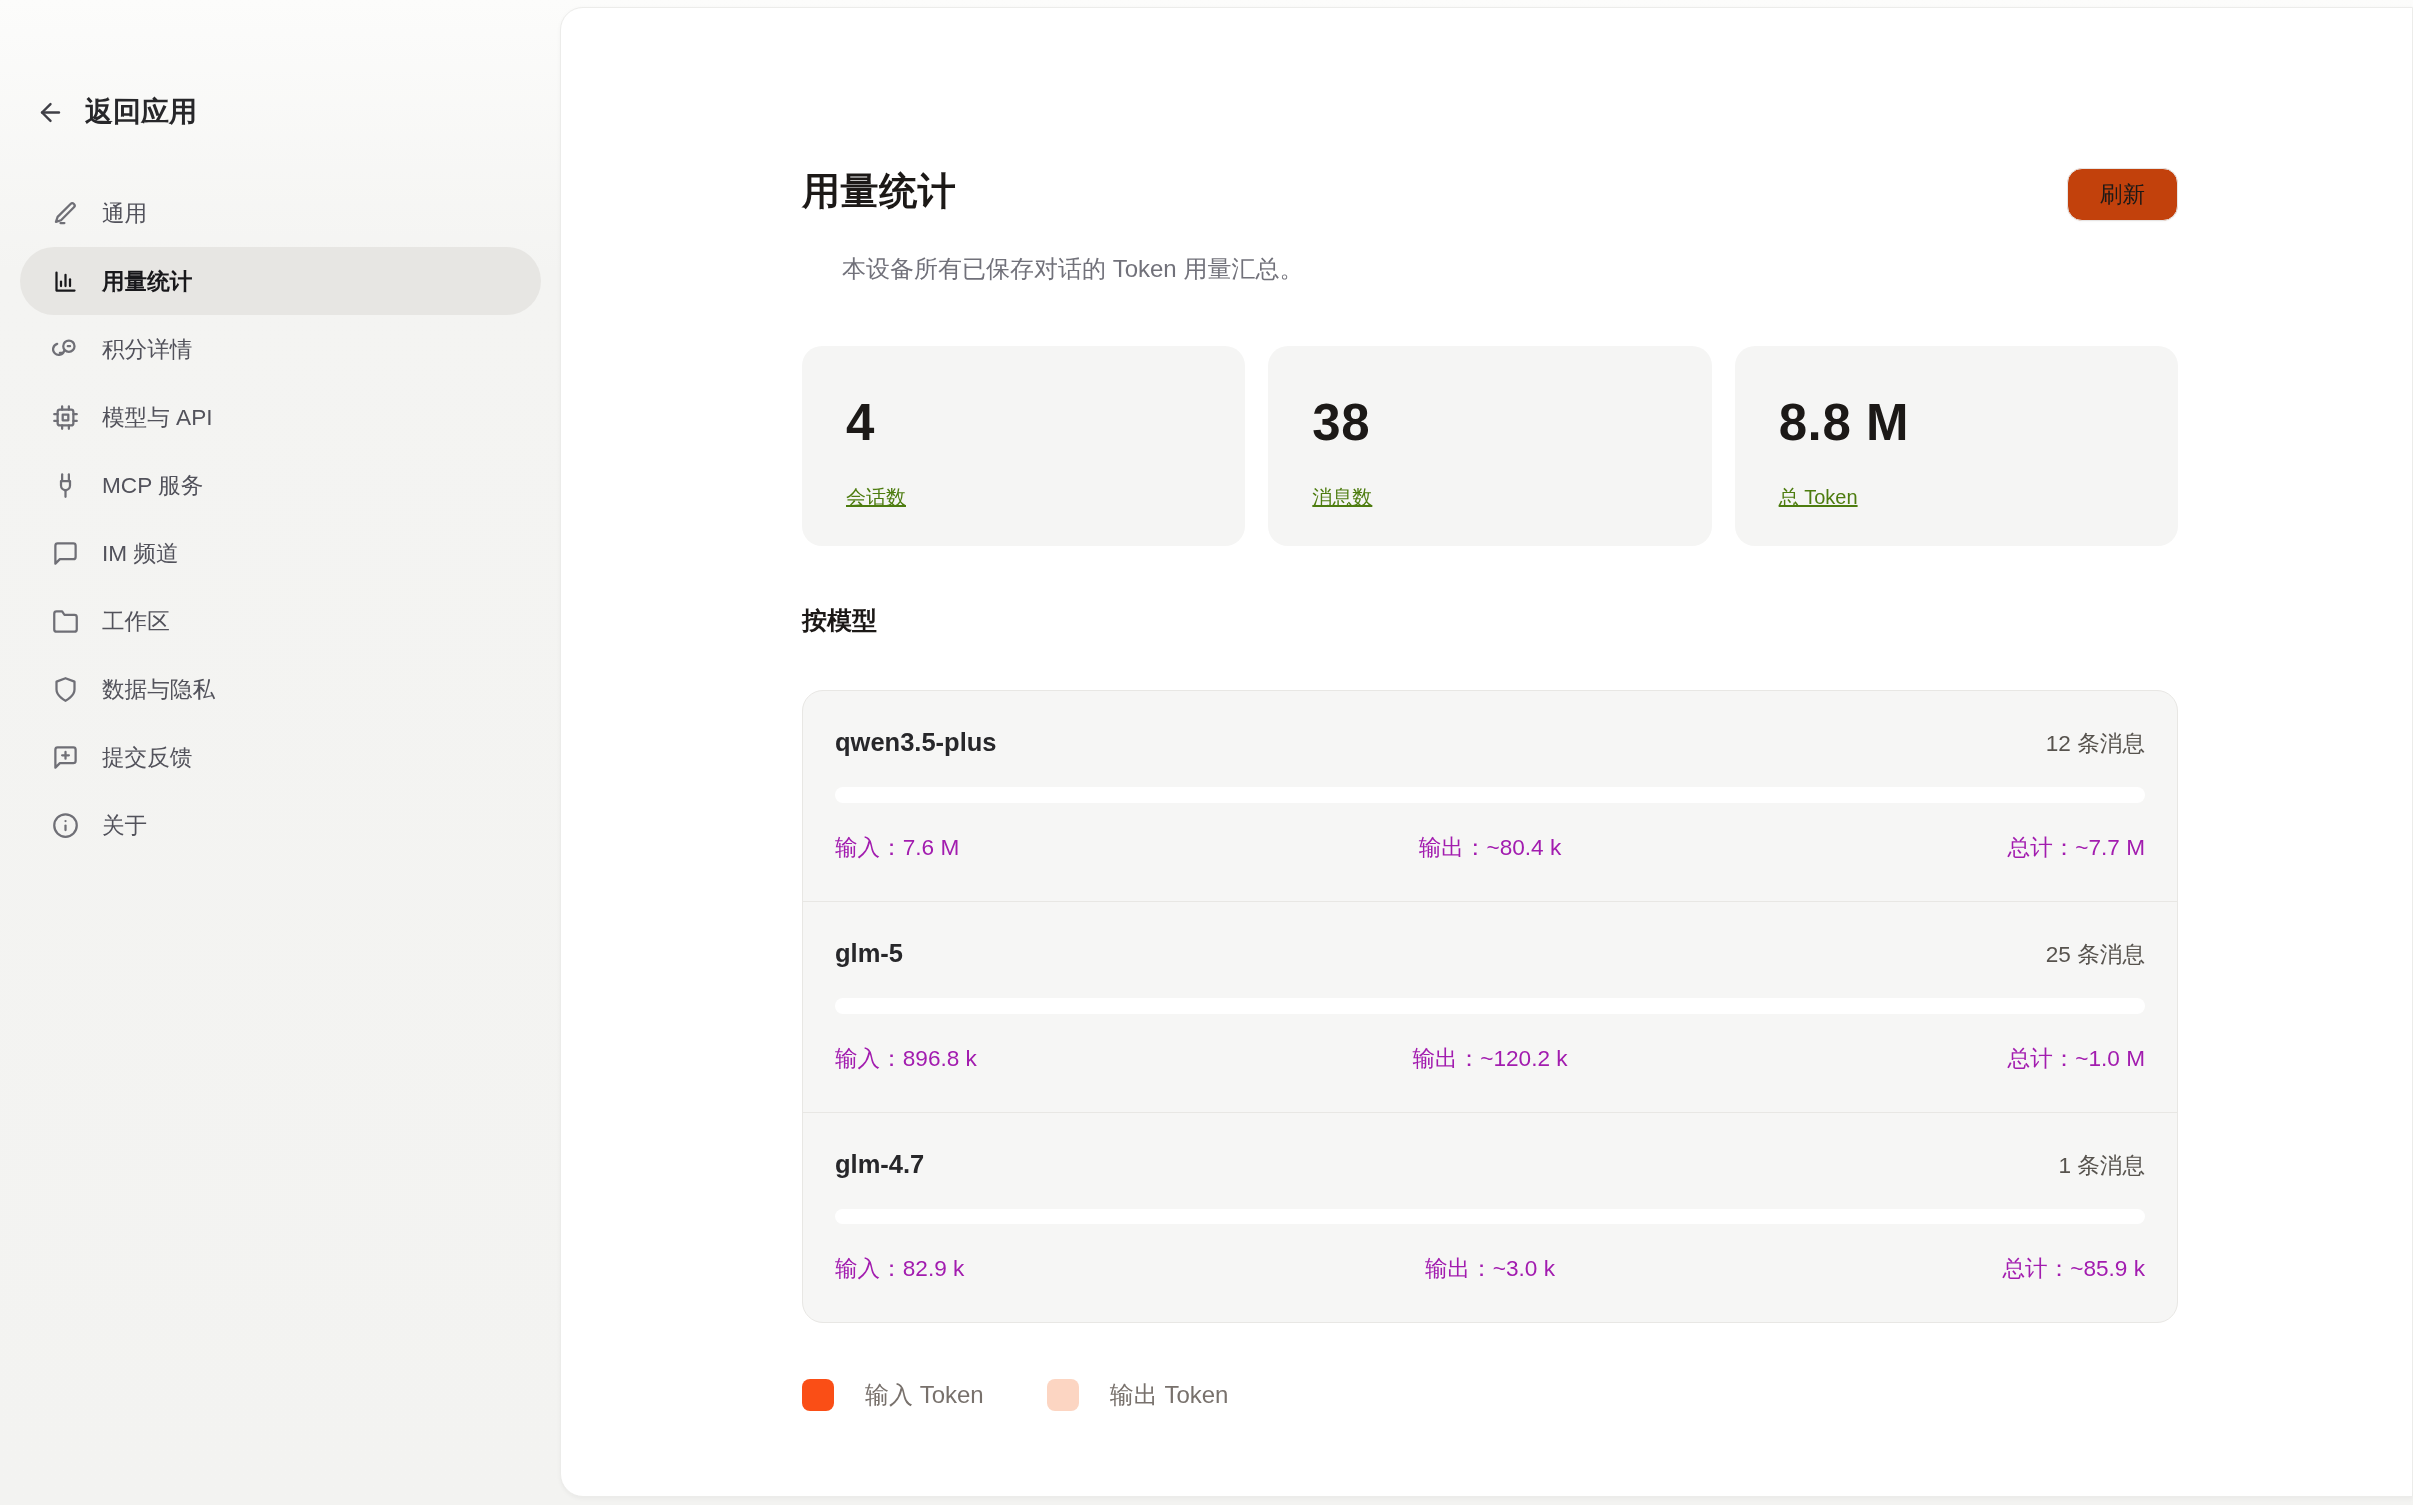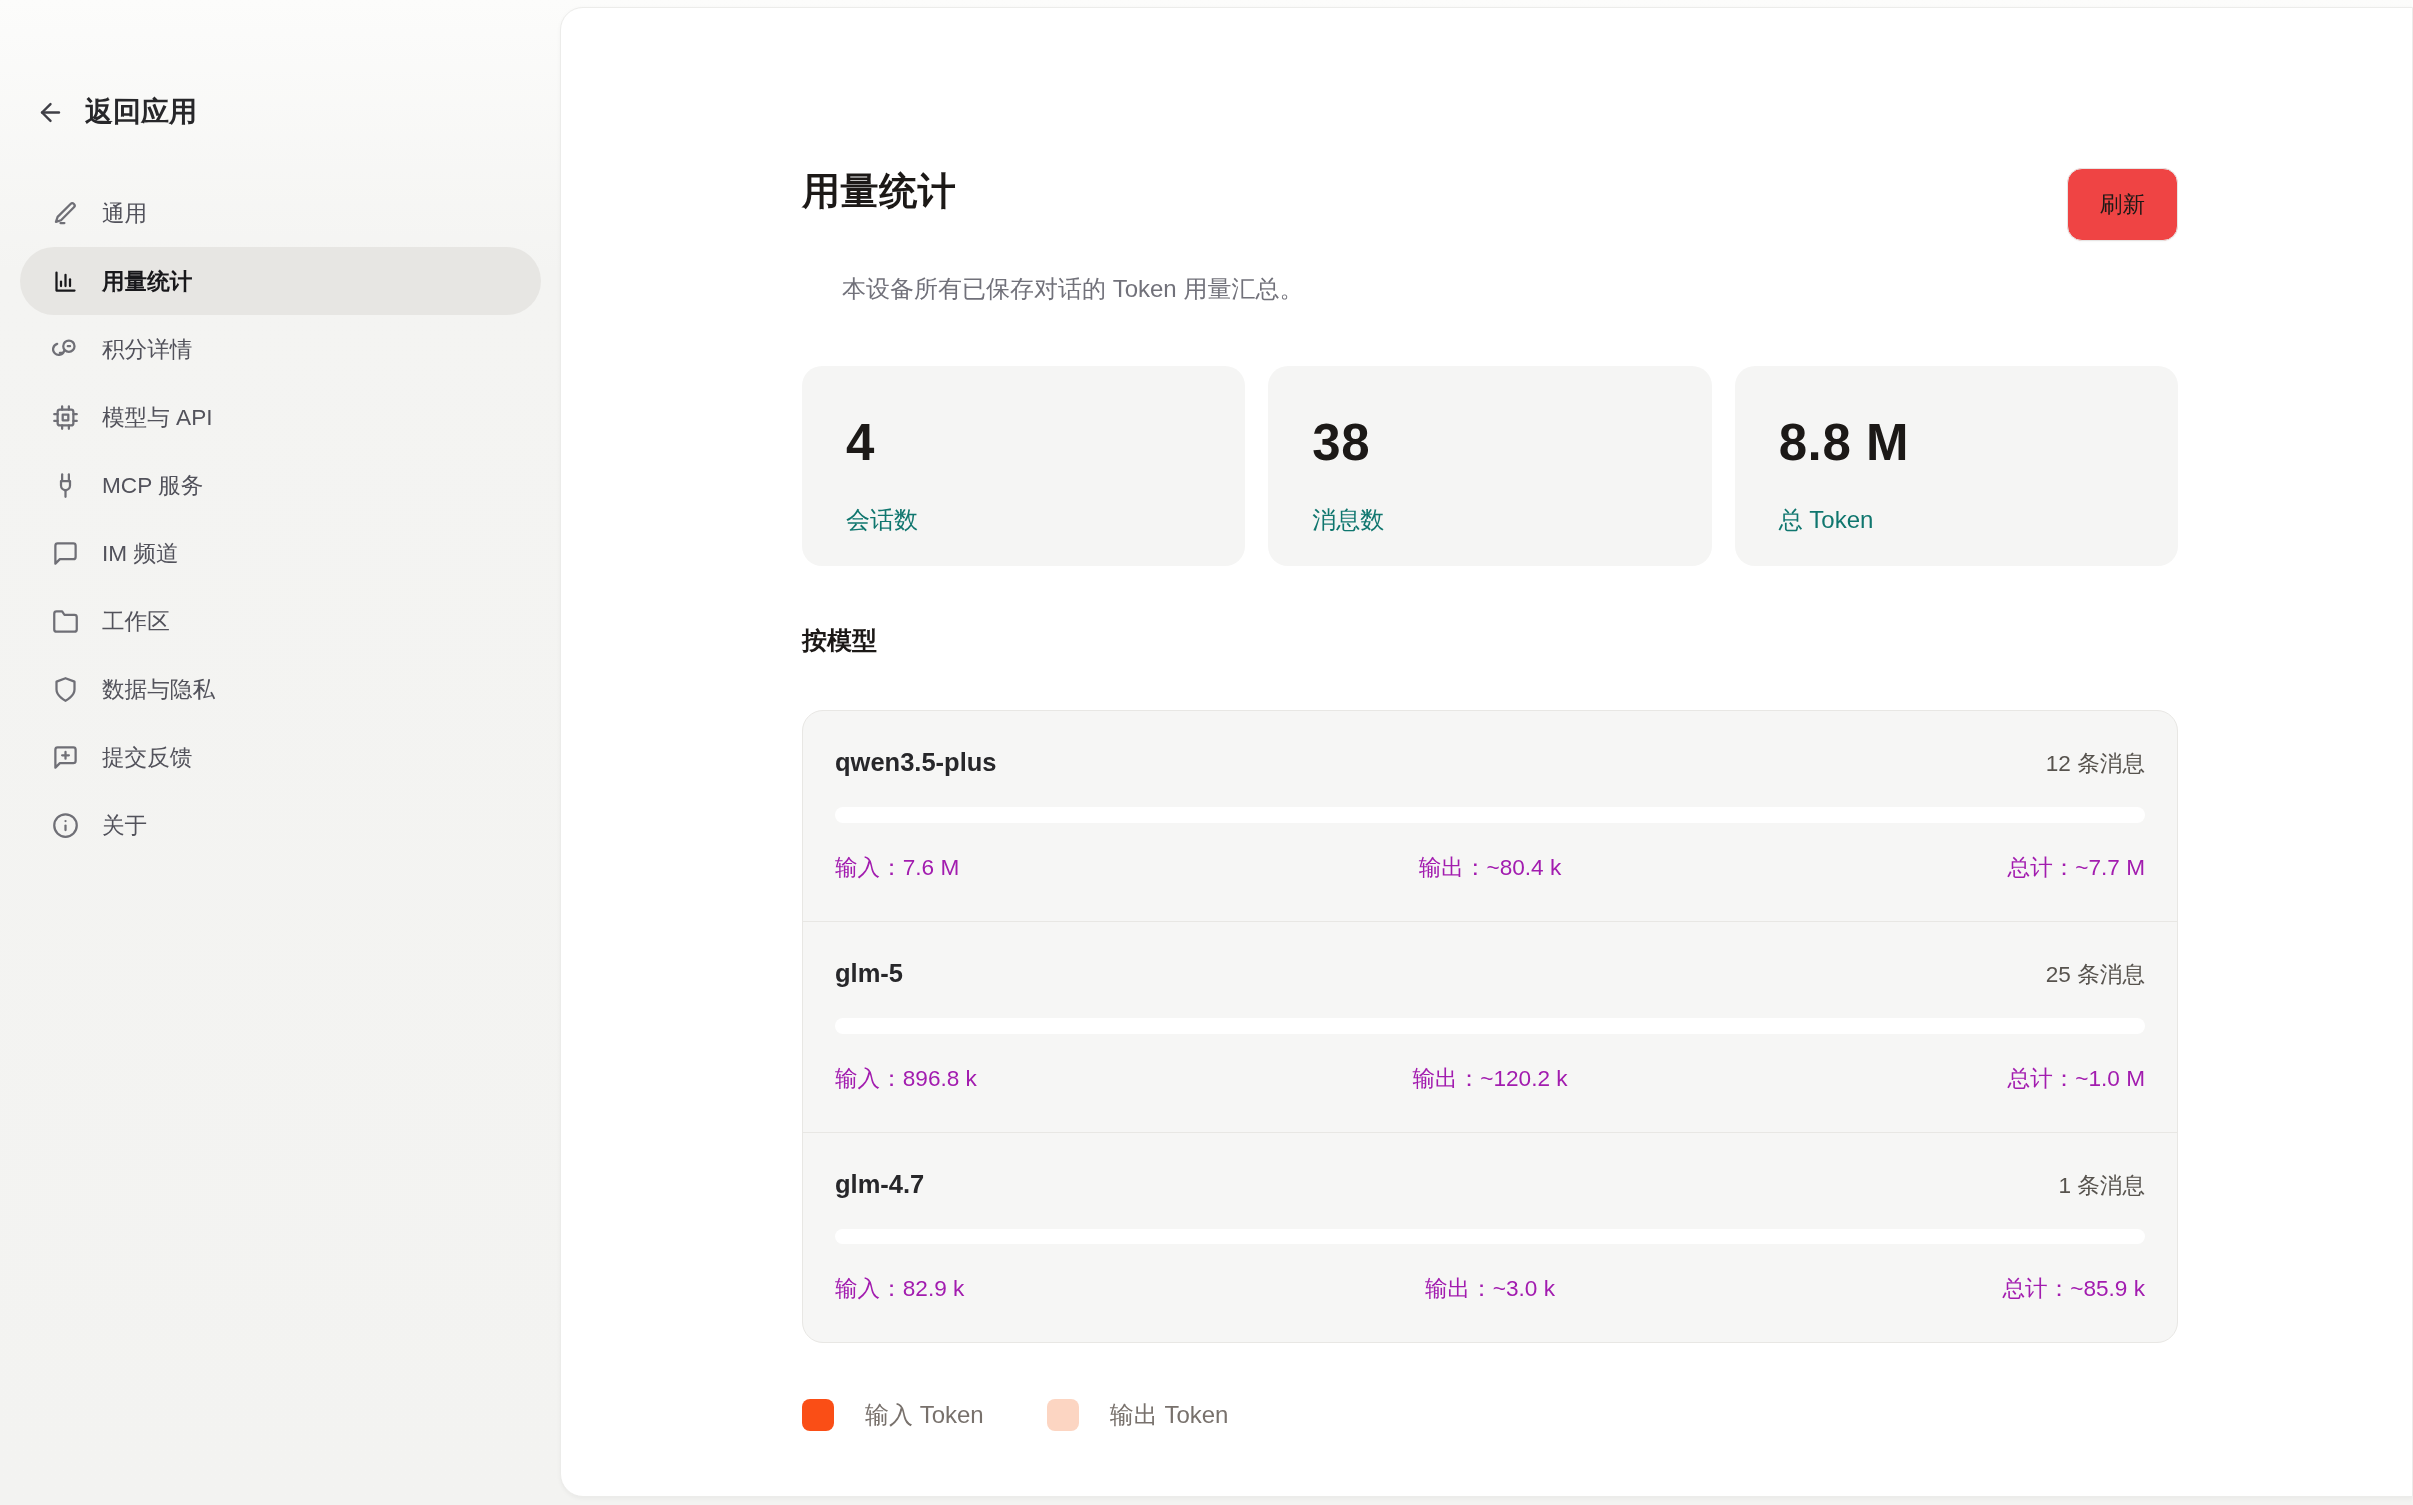--- a/index.html
+++ b/index.html
@@ -29,31 +29,31 @@
     position:absolute; left:560px; top:7px; right:0; bottom:8px;
     background:#ffffff; border-radius:23px 0 0 23px;
     border:0.6px solid #ececea; box-shadow:0 1.2px 4.6px rgba(0,0,0,.04);
     overflow:hidden;
   }
   .content{ position:absolute; left:241px; top:0; width:1376px; height:100%; }
 
   .page-header{ margin-top:158px; display:flex; justify-content:space-between; align-items:flex-start; }
   .page-title{ font-size:38px; font-weight:700; color:#1c1917; letter-spacing:0.6px; }
   .refresh-btn{
-    margin-top:2.3px; height:73px; padding:0 32px; background:#ef4444;
+    margin-top:2.3px; height:53px; padding:0 32px; background:#c2410c;
     border:1.2px solid #e7e5e4; border-radius:15px; font-size:22.6px; color:#1c1917;
     display:flex; align-items:center; cursor:pointer;
     box-shadow:0 0.6px 1.7px rgba(0,0,0,.03); font-family:Liberation Serif, serif;
   }
   .page-subtitle{ margin-top:32px; font-size:24px; color:#71717a;margin-left:40px; }
 
   .cards-row{ margin-top:61px; display:flex; gap:23px; }
   .stat-card{ flex:1; height:200px; background:#f5f5f4; border-radius:20px; padding:51px 44px 0 44px; }
   .stat-value{ font-size:51px; font-weight:700; color:#1c1917; line-height:1; letter-spacing:0.6px; }
-  .stat-label{ margin-top:36px; font-size:24px; color:#0f766e; }
+  .stat-label{ margin-top:36px; font-size:20px; color:#4d7c0f;text-decoration:underline; }
 
   .section-heading{ margin-top:58px; font-size:25px; font-weight:700; color:#1c1917; }
 
   .models-panel{
     margin-top:53px; background:#f6f6f5; border:1.2px solid #e8e7e4; border-radius:21px;
     overflow:hidden;
   }
   .model-row{ padding:37px 32px 38px 32px; }
   .model-row + .model-row{ border-top:1.2px solid #e8e7e4; }
   .model-head{ display:flex; justify-content:space-between; align-items:baseline; }

